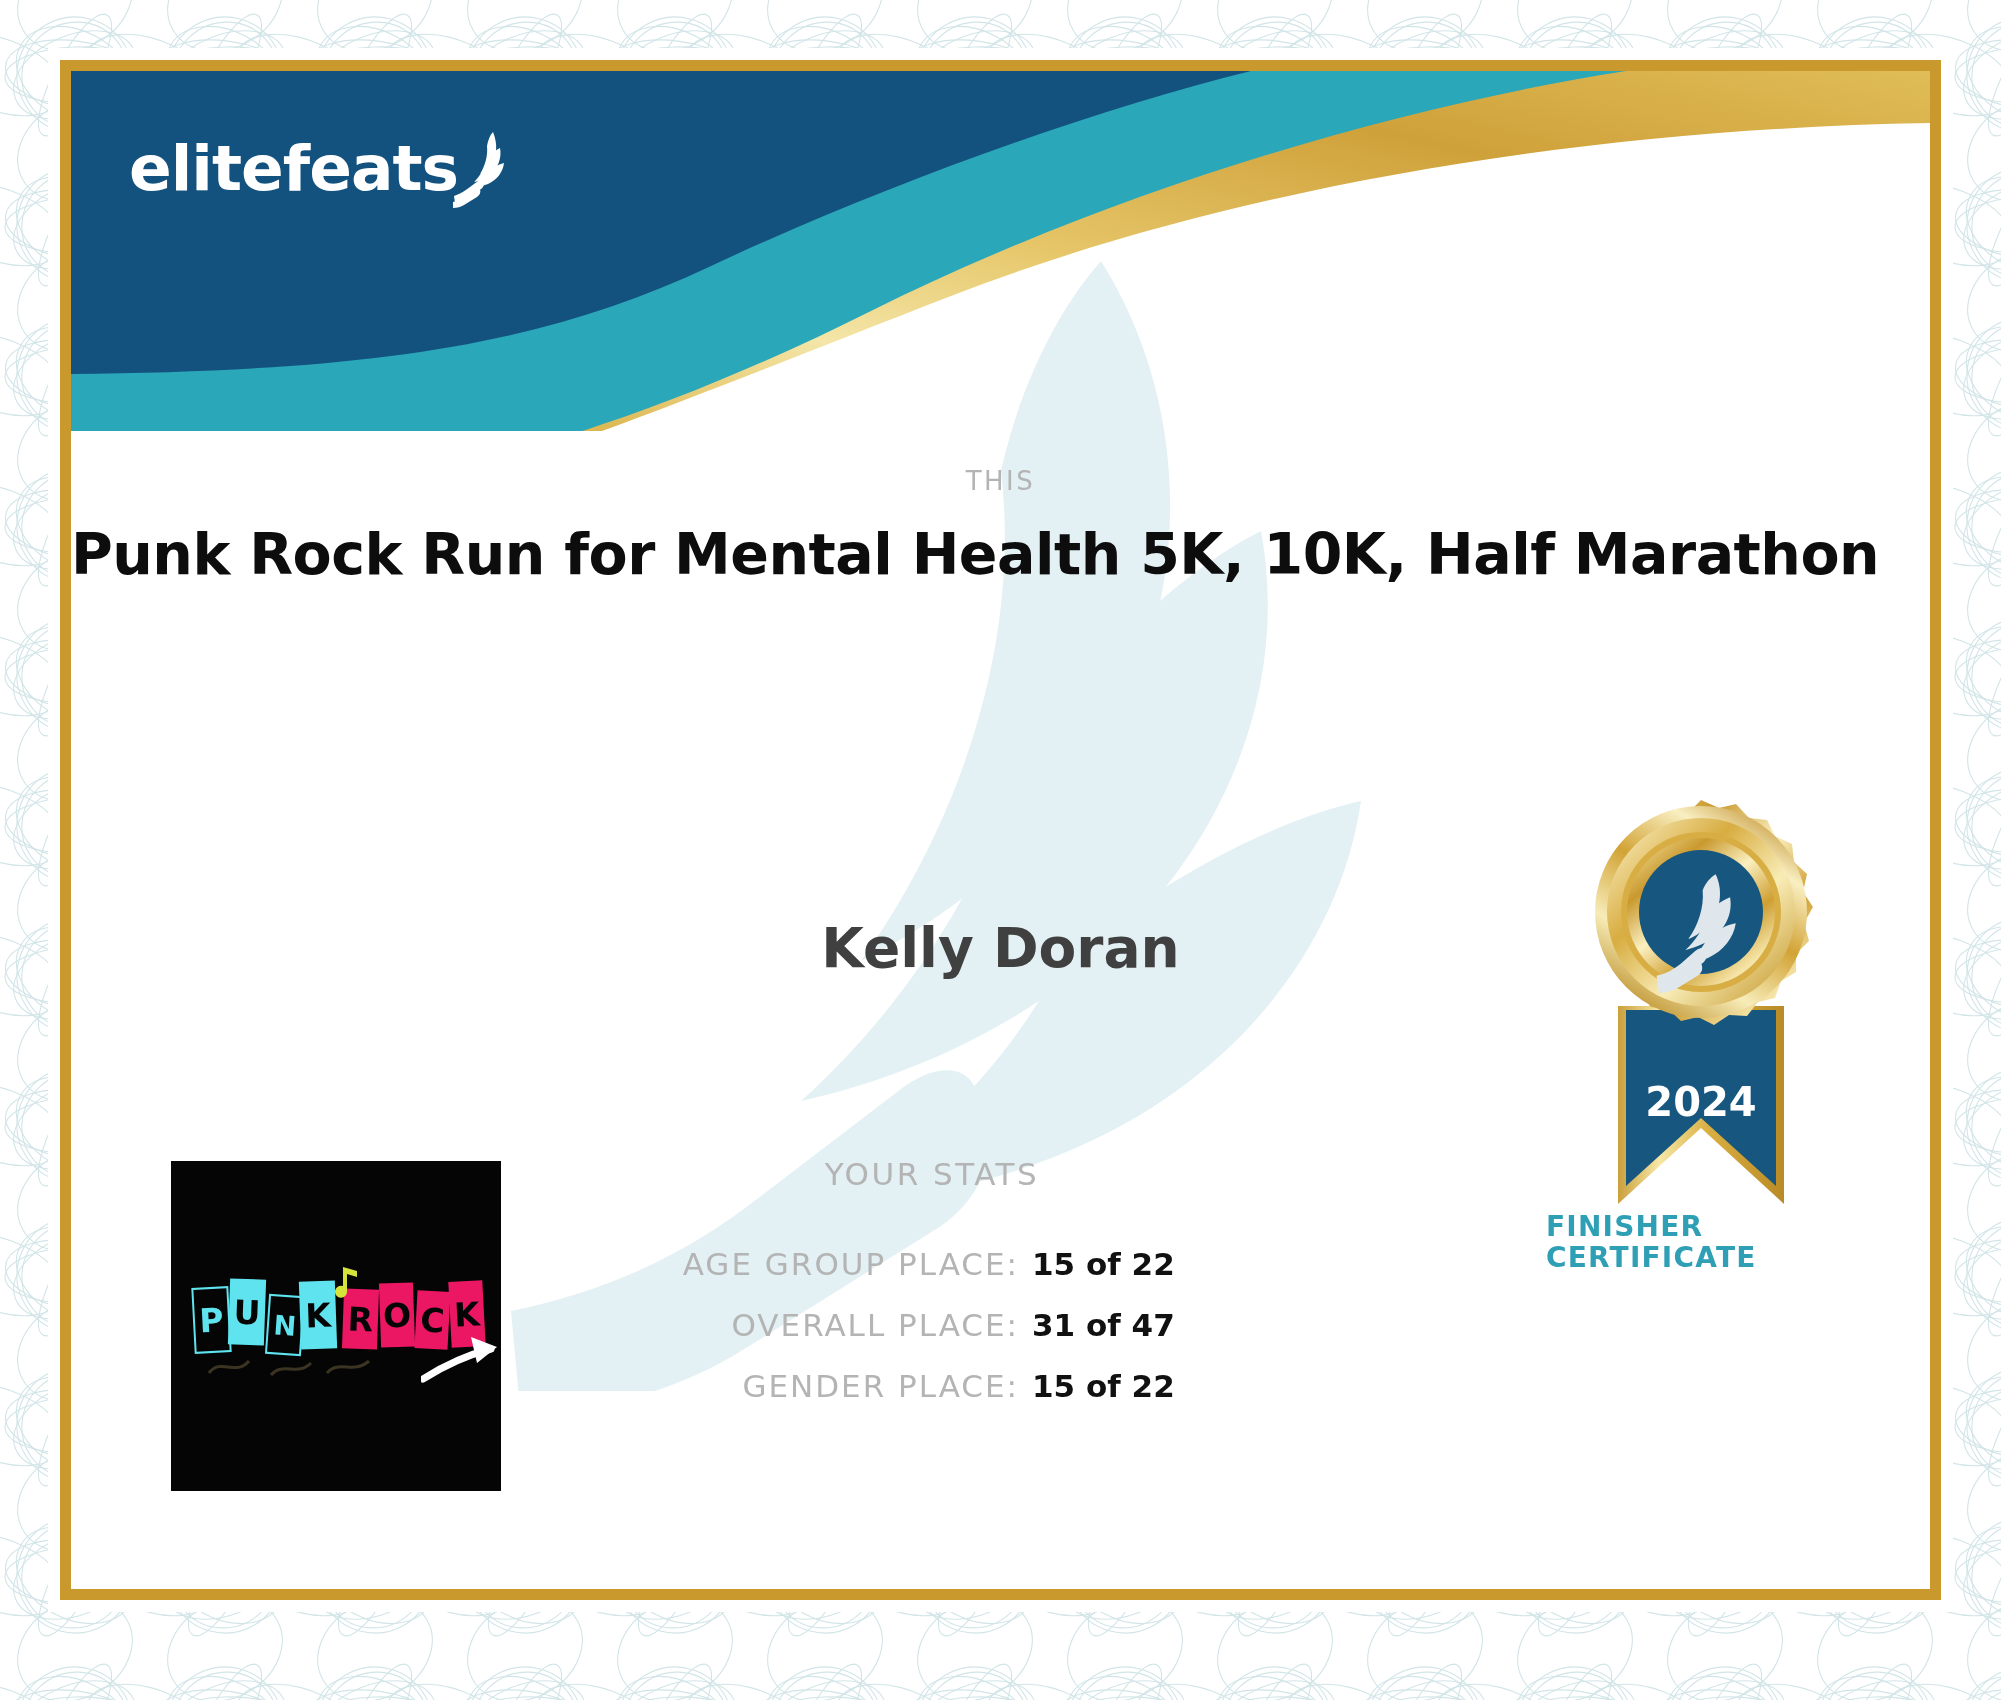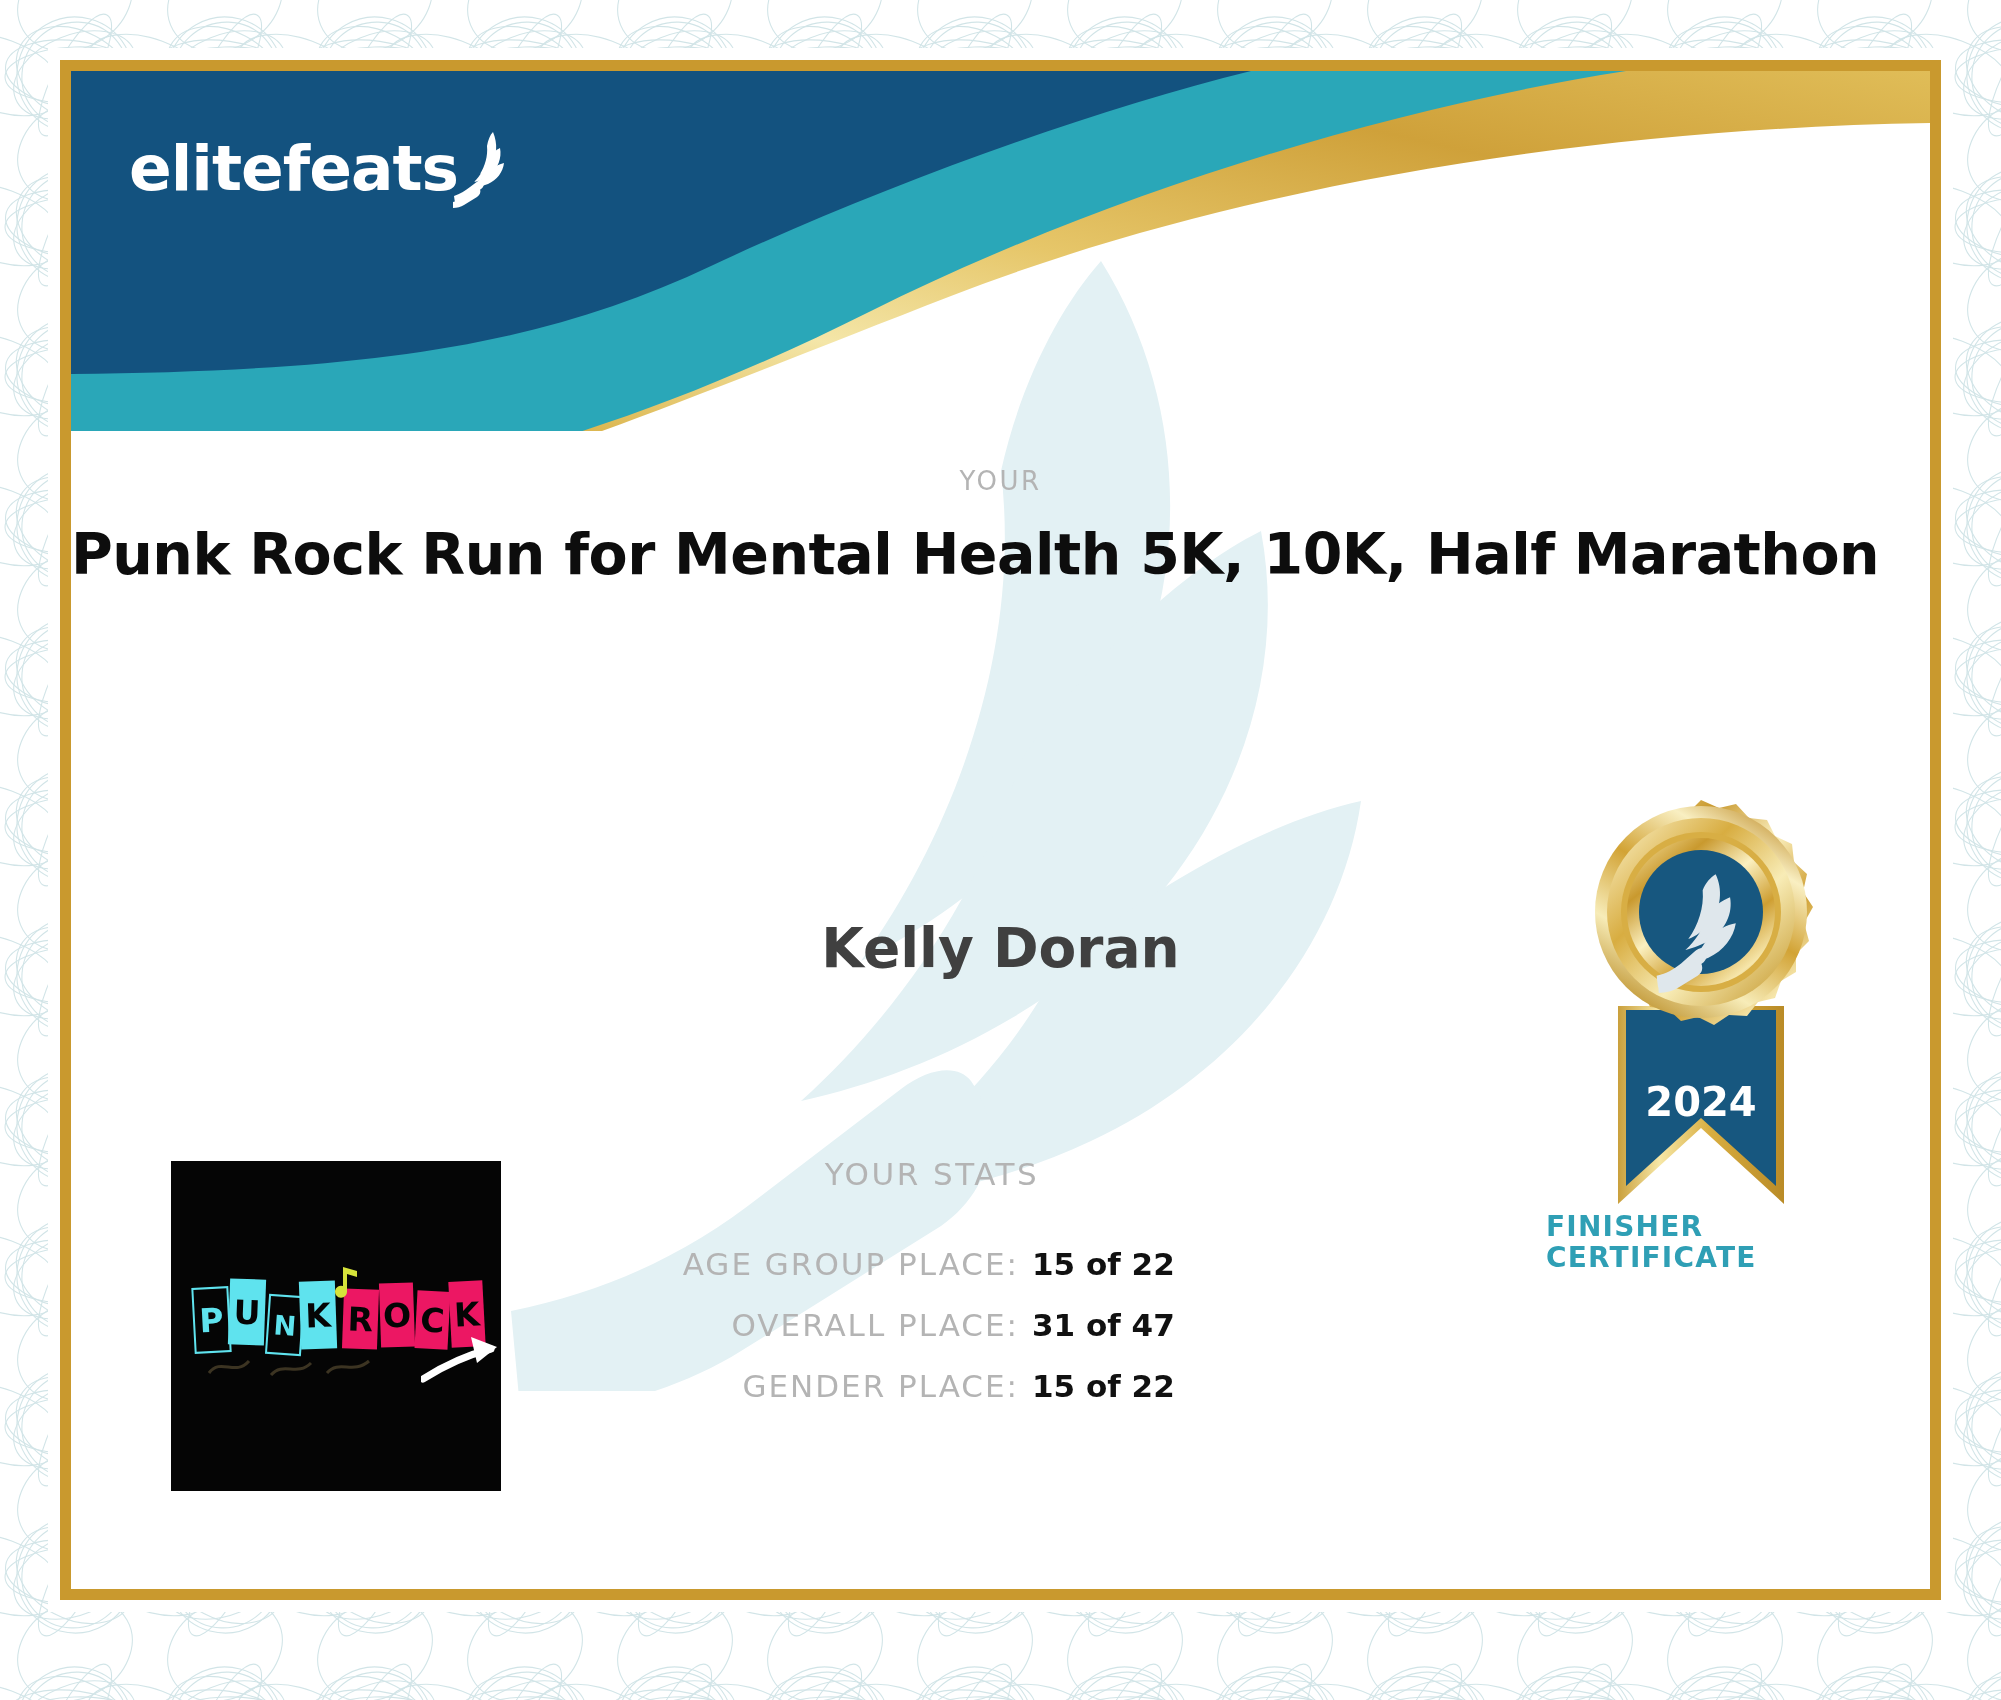--- a/index.html
+++ b/index.html
@@ -260,21 +260,21 @@
     <g fill="#e3f1f4">
       <path d="M600 20 C700 180 690 390 580 540 C520 620 440 680 360 720 C460 580 520 400 500 230 C520 140 560 65 600 20 Z"></path>
       <path d="M760 290 C790 450 720 620 580 730 C490 800 390 840 300 860 C400 770 480 650 520 520 C585 420 680 330 760 290 Z"></path>
       <path d="M860 560 C840 700 740 830 590 900 C500 942 410 960 330 962 C430 900 510 820 560 720 C660 640 770 580 860 560 Z"></path>
       <path d="M470 840 C505 890 490 950 440 985 L240 1110 C180 1148 100 1170 20 1178 L10 1070 C110 1050 190 1010 260 955 L400 848 C430 825 458 824 470 840 Z"></path>
     </g>
   </svg>
 
   <div id="content">
 
-    <div id="event-label" class="label-caps">YOUR</div>
+    <div id="event-label" class="label-caps">THIS</div>
 
     <div id="event-title">Punk Rock Run for Mental Health 5K, 10K, Half Marathon</div>
 
 
     <div id="recipient-name">Kelly Doran</div>
 
 
     <div id="stats-label" class="label-caps">YOUR STATS</div>
 
     <div id="stats-table">

